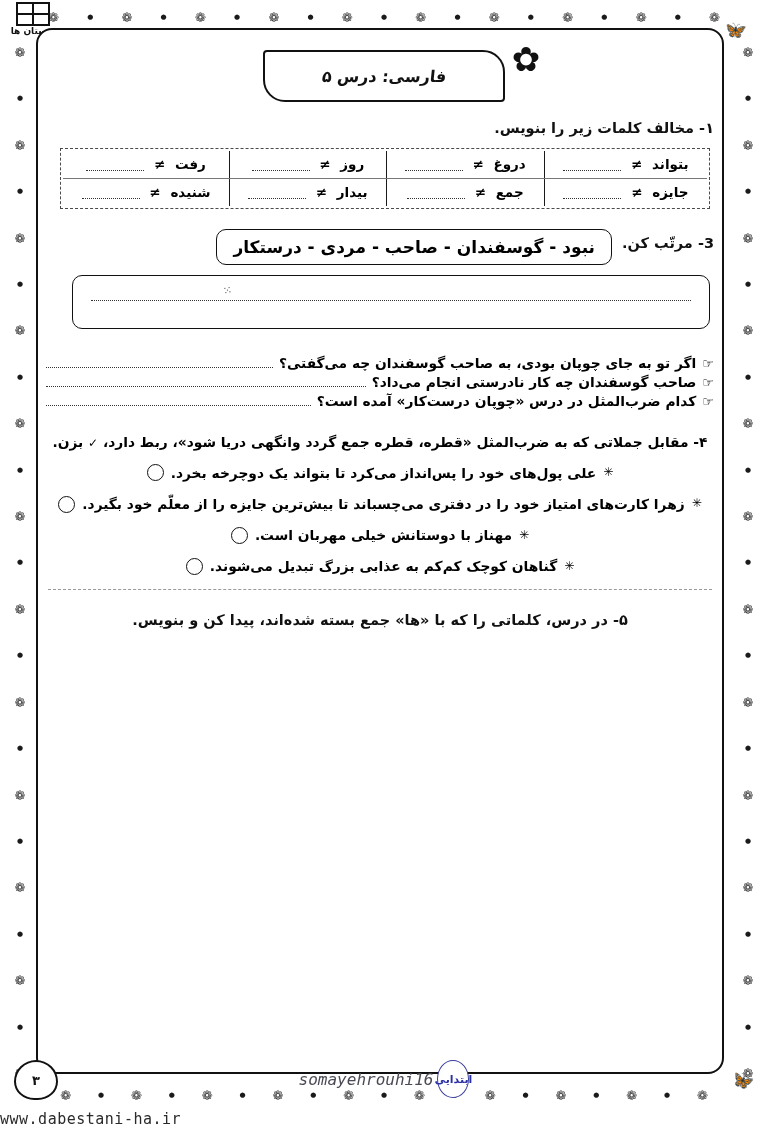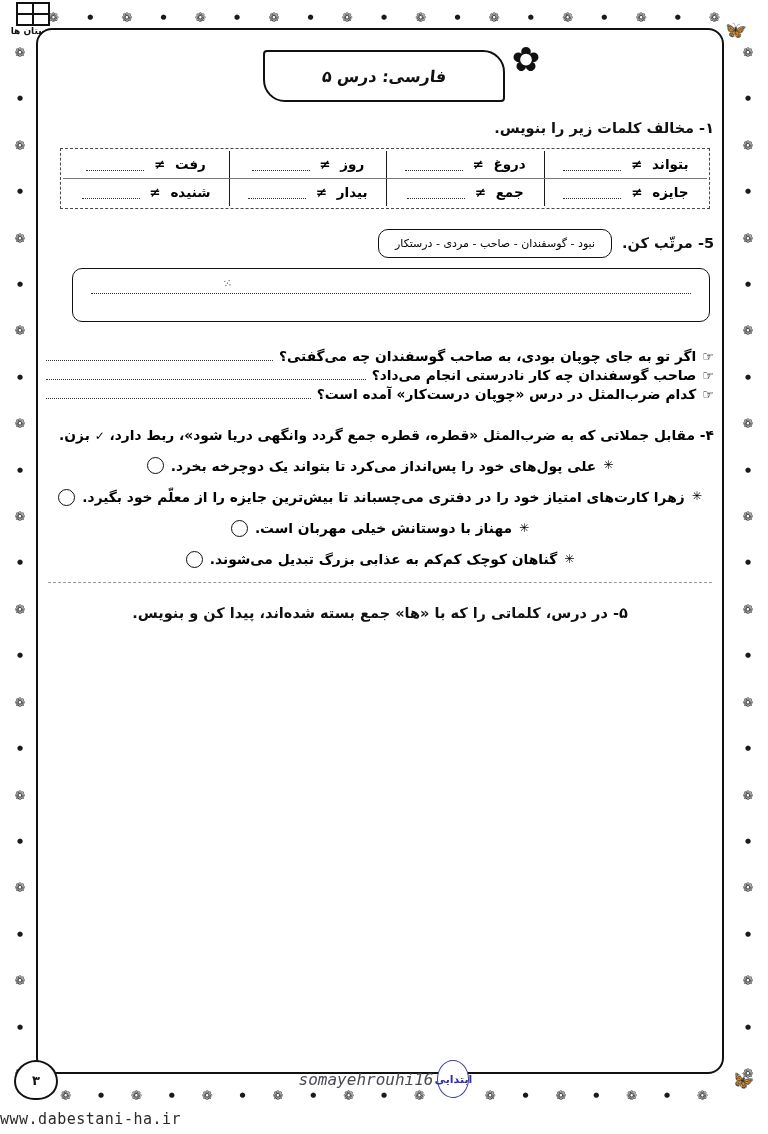--- a/index.html
+++ b/index.html
@@ -192,22 +192,22 @@
   .q2-row {
     display: flex;
     align-items: flex-start;
     gap: 10px;
     margin-top: 20px;
   }
   .q2-words {
     border: 1.8px solid #111;
     border-radius: 10px;
     padding: 7px 16px;
-    font-size: 11px;
-    font-weight: normal;
+    font-size: 17px;
+    font-weight: bold;
     white-space: nowrap;
     background: #fff;
   }
   .q2-answerbox {
     margin: 10px 4px 0 26px;
     border: 1.6px solid #111;
     border-radius: 10px;
     height: 52px;
     position: relative;
     background: #fff;
@@ -242,21 +242,21 @@
     border-bottom: 1.6px dotted #333;
     height: 10px;
     min-width: 20px;
   }
 
   
   .q4-block { margin-top: 22px; }
   .q4-intro {
     font-size: 13.8px;
     font-weight: bold;
-    text-align: right;
+    text-align: center;
     line-height: 1.6;
     margin-bottom: 6px;
   }
   .check-ico { font-size: 12px; }
   .q4-item {
     display: flex;
     align-items: center;
     justify-content: center;
     gap: 7px;
     font-size: 13.8px;
@@ -504,21 +504,21 @@
             <span>شنیده</span>
             <span class="neq">≠</span>
             <span class="blank-dots"></span>
           </td>
         </tr>
       </tbody>
         </table>
     </div>
 
     <div class="q2-row">
-      <div class="q-head" style="margin:4px 0 0 0;">5- مرتّب کن.</div>
+      <div class="q-head" style="margin:4px 0 0 0;">3- مرتّب کن.</div>
       <div class="q2-words">نبود - گوسفندان - صاحب - مردی - درستکار</div>
     </div>
     <div class="q2-answerbox">
       <div class="line"></div>
       <span class="scribble">⁙</span>
     </div>
 
     <div class="q3-block">
 
       <div class="q3-item">

